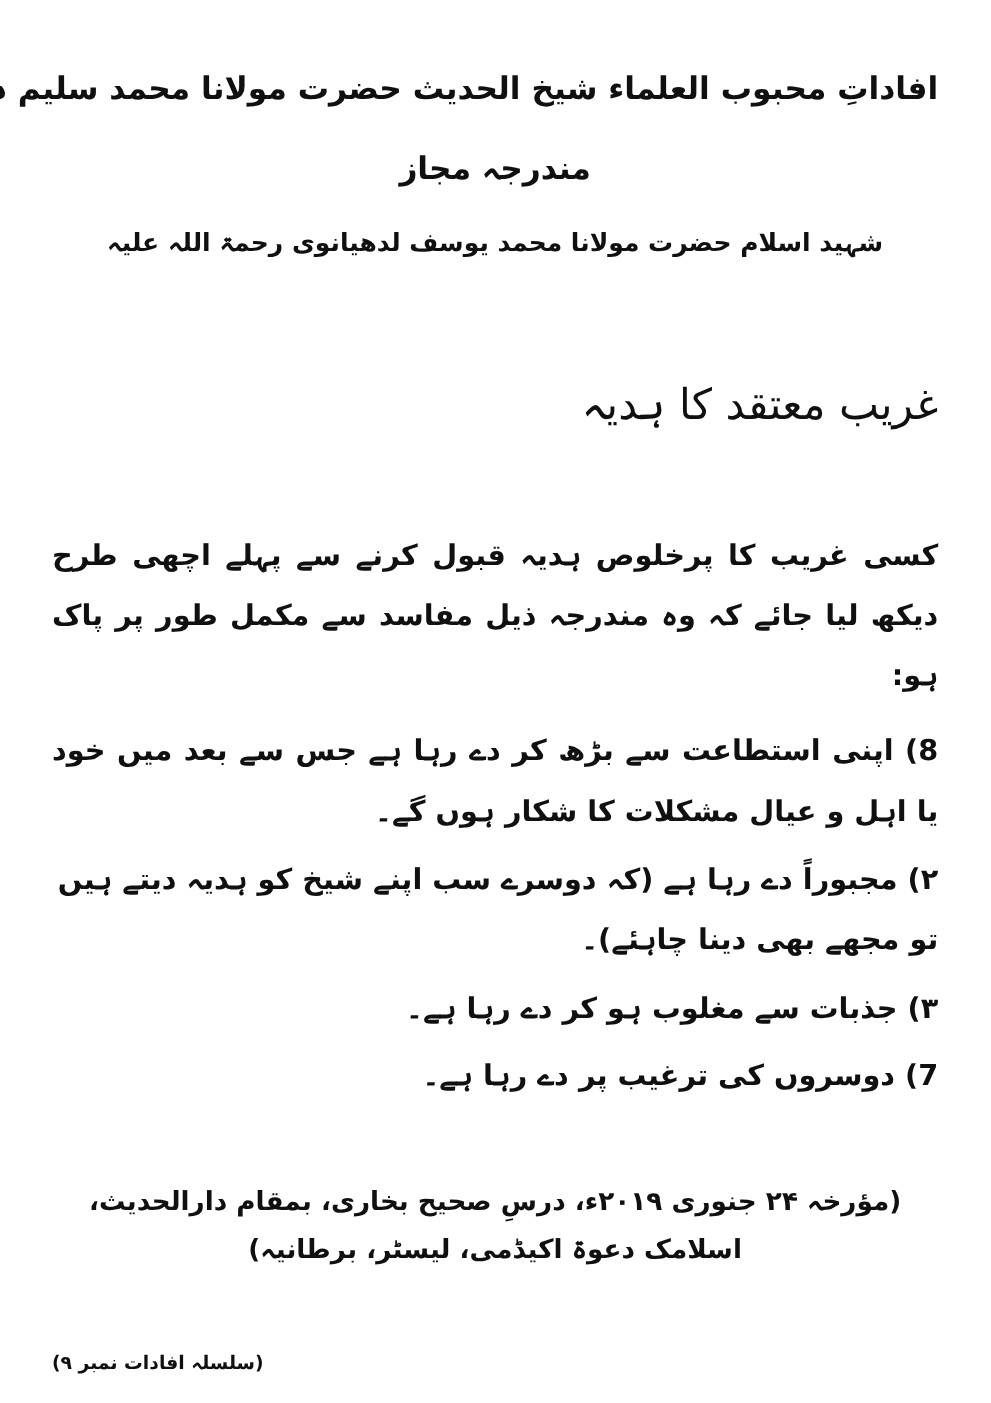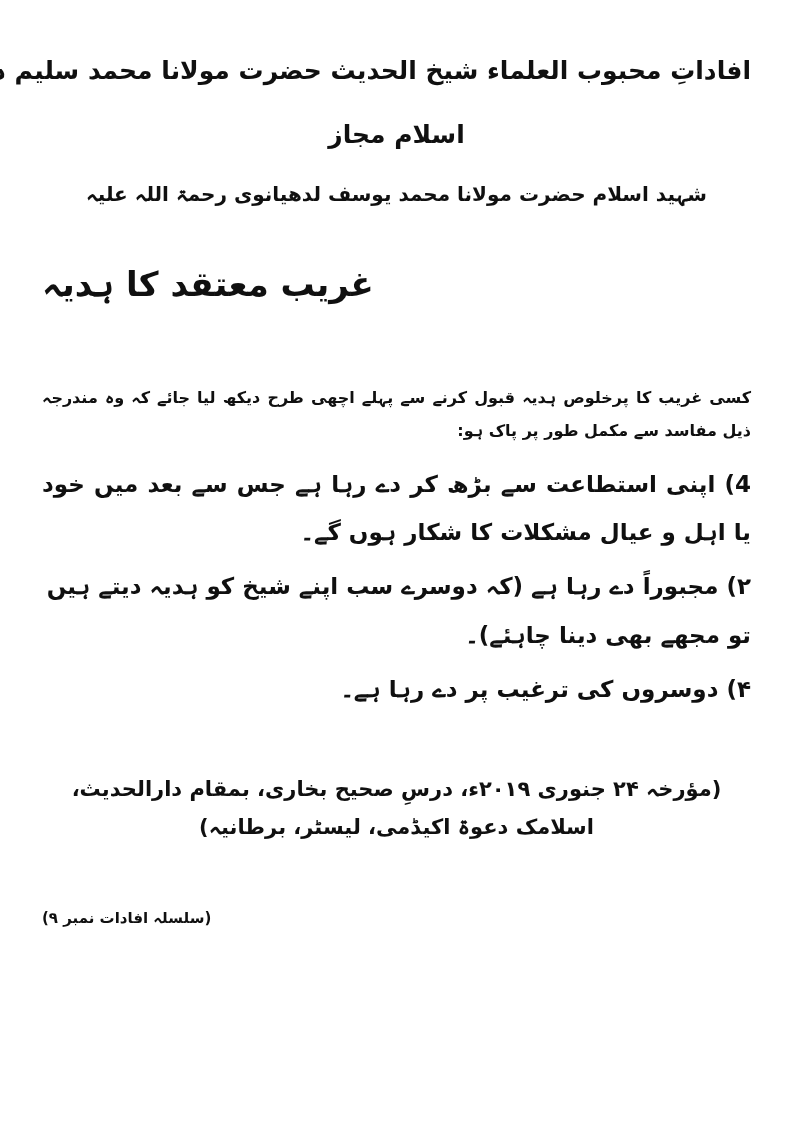--- a/index.html
+++ b/index.html
@@ -51,32 +51,32 @@
   }
   .title-line-3 {
     font-size: 20px;
     line-height: 1.5;
     text-align: center;
     margin-top: 26px;
     white-space: nowrap;
   }
   
   .main-heading {
-    margin-top: 52px;
-    text-align: left;
+    margin-top: 92px;
+    text-align: right;
     font-size: 34px;
     line-height: 1.4;
-    font-weight: 700;
+    font-weight: 400;
   }
   
   .body-block {
     margin-top: 72px;
   }
   .para {
-    font-size: 16px;
+    font-size: 23px;
     line-height: 2.1;
     text-align: justify;
     text-align-last: right;
     margin: 0 0 12px 0;
   }
   .list {
     list-style: none;
     margin: 0;
     padding: 0;
   }
@@ -108,33 +108,34 @@
     text-align: left;
   }
 </style>
 </head>
 <body>
 
 <div class="page">
 
   <div class="header-block">
     <div class="ur title-line-1">افاداتِ محبوب العلماء شیخ الحدیث حضرت مولانا محمد سلیم دھورات عمت فیوضہم</div>
-    <div class="ur title-line-2">اسلام مجاز</div>
+    <div class="ur title-line-2">مندرجہ مجاز</div>
     <div class="ur title-line-3">شہید اسلام حضرت مولانا محمد یوسف لدھیانوی رحمۃ اللہ علیہ</div>
   </div>
 
   <h1 class="ur main-heading">غریب معتقد کا ہدیہ</h1>
 
   <div class="body-block">
     <p class="ur para">کسی غریب کا پرخلوص ہدیہ قبول کرنے سے پہلے اچھی طرح دیکھ لیا جائے کہ وہ مندرجہ ذیل مفاسد سے مکمل طور پر پاک ہو:</p>
 
     <ul class="list">
-      <li class="ur item-1">4) اپنی استطاعت سے بڑھ کر دے رہا ہے جس سے بعد میں خود یا اہل و عیال مشکلات کا شکار ہوں گے۔</li>
+      <li class="ur item-1">8) اپنی استطاعت سے بڑھ کر دے رہا ہے جس سے بعد میں خود یا اہل و عیال مشکلات کا شکار ہوں گے۔</li>
       <li class="ur item-2">۲) مجبوراً دے رہا ہے (کہ دوسرے سب اپنے شیخ کو ہدیہ دیتے ہیں تو مجھے بھی دینا چاہئے)۔</li>
-      <li class="ur item-4">۴) دوسروں کی ترغیب پر دے رہا ہے۔</li>
+      <li class="ur item-3">۳) جذبات سے مغلوب ہو کر دے رہا ہے۔</li>
+      <li class="ur item-4">7) دوسروں کی ترغیب پر دے رہا ہے۔</li>
     </ul>
   </div>
 
   <div class="ur source-note">(مؤرخہ ۲۴ جنوری ۲۰۱۹ء، درسِ صحیح بخاری، بمقام دارالحدیث، اسلامک دعوۃ اکیڈمی، لیسٹر، برطانیہ)</div>
 
   <div class="ur series-note">(سلسلہ افادات نمبر ۹)</div>
 
 </div>
 
 </body></html>

